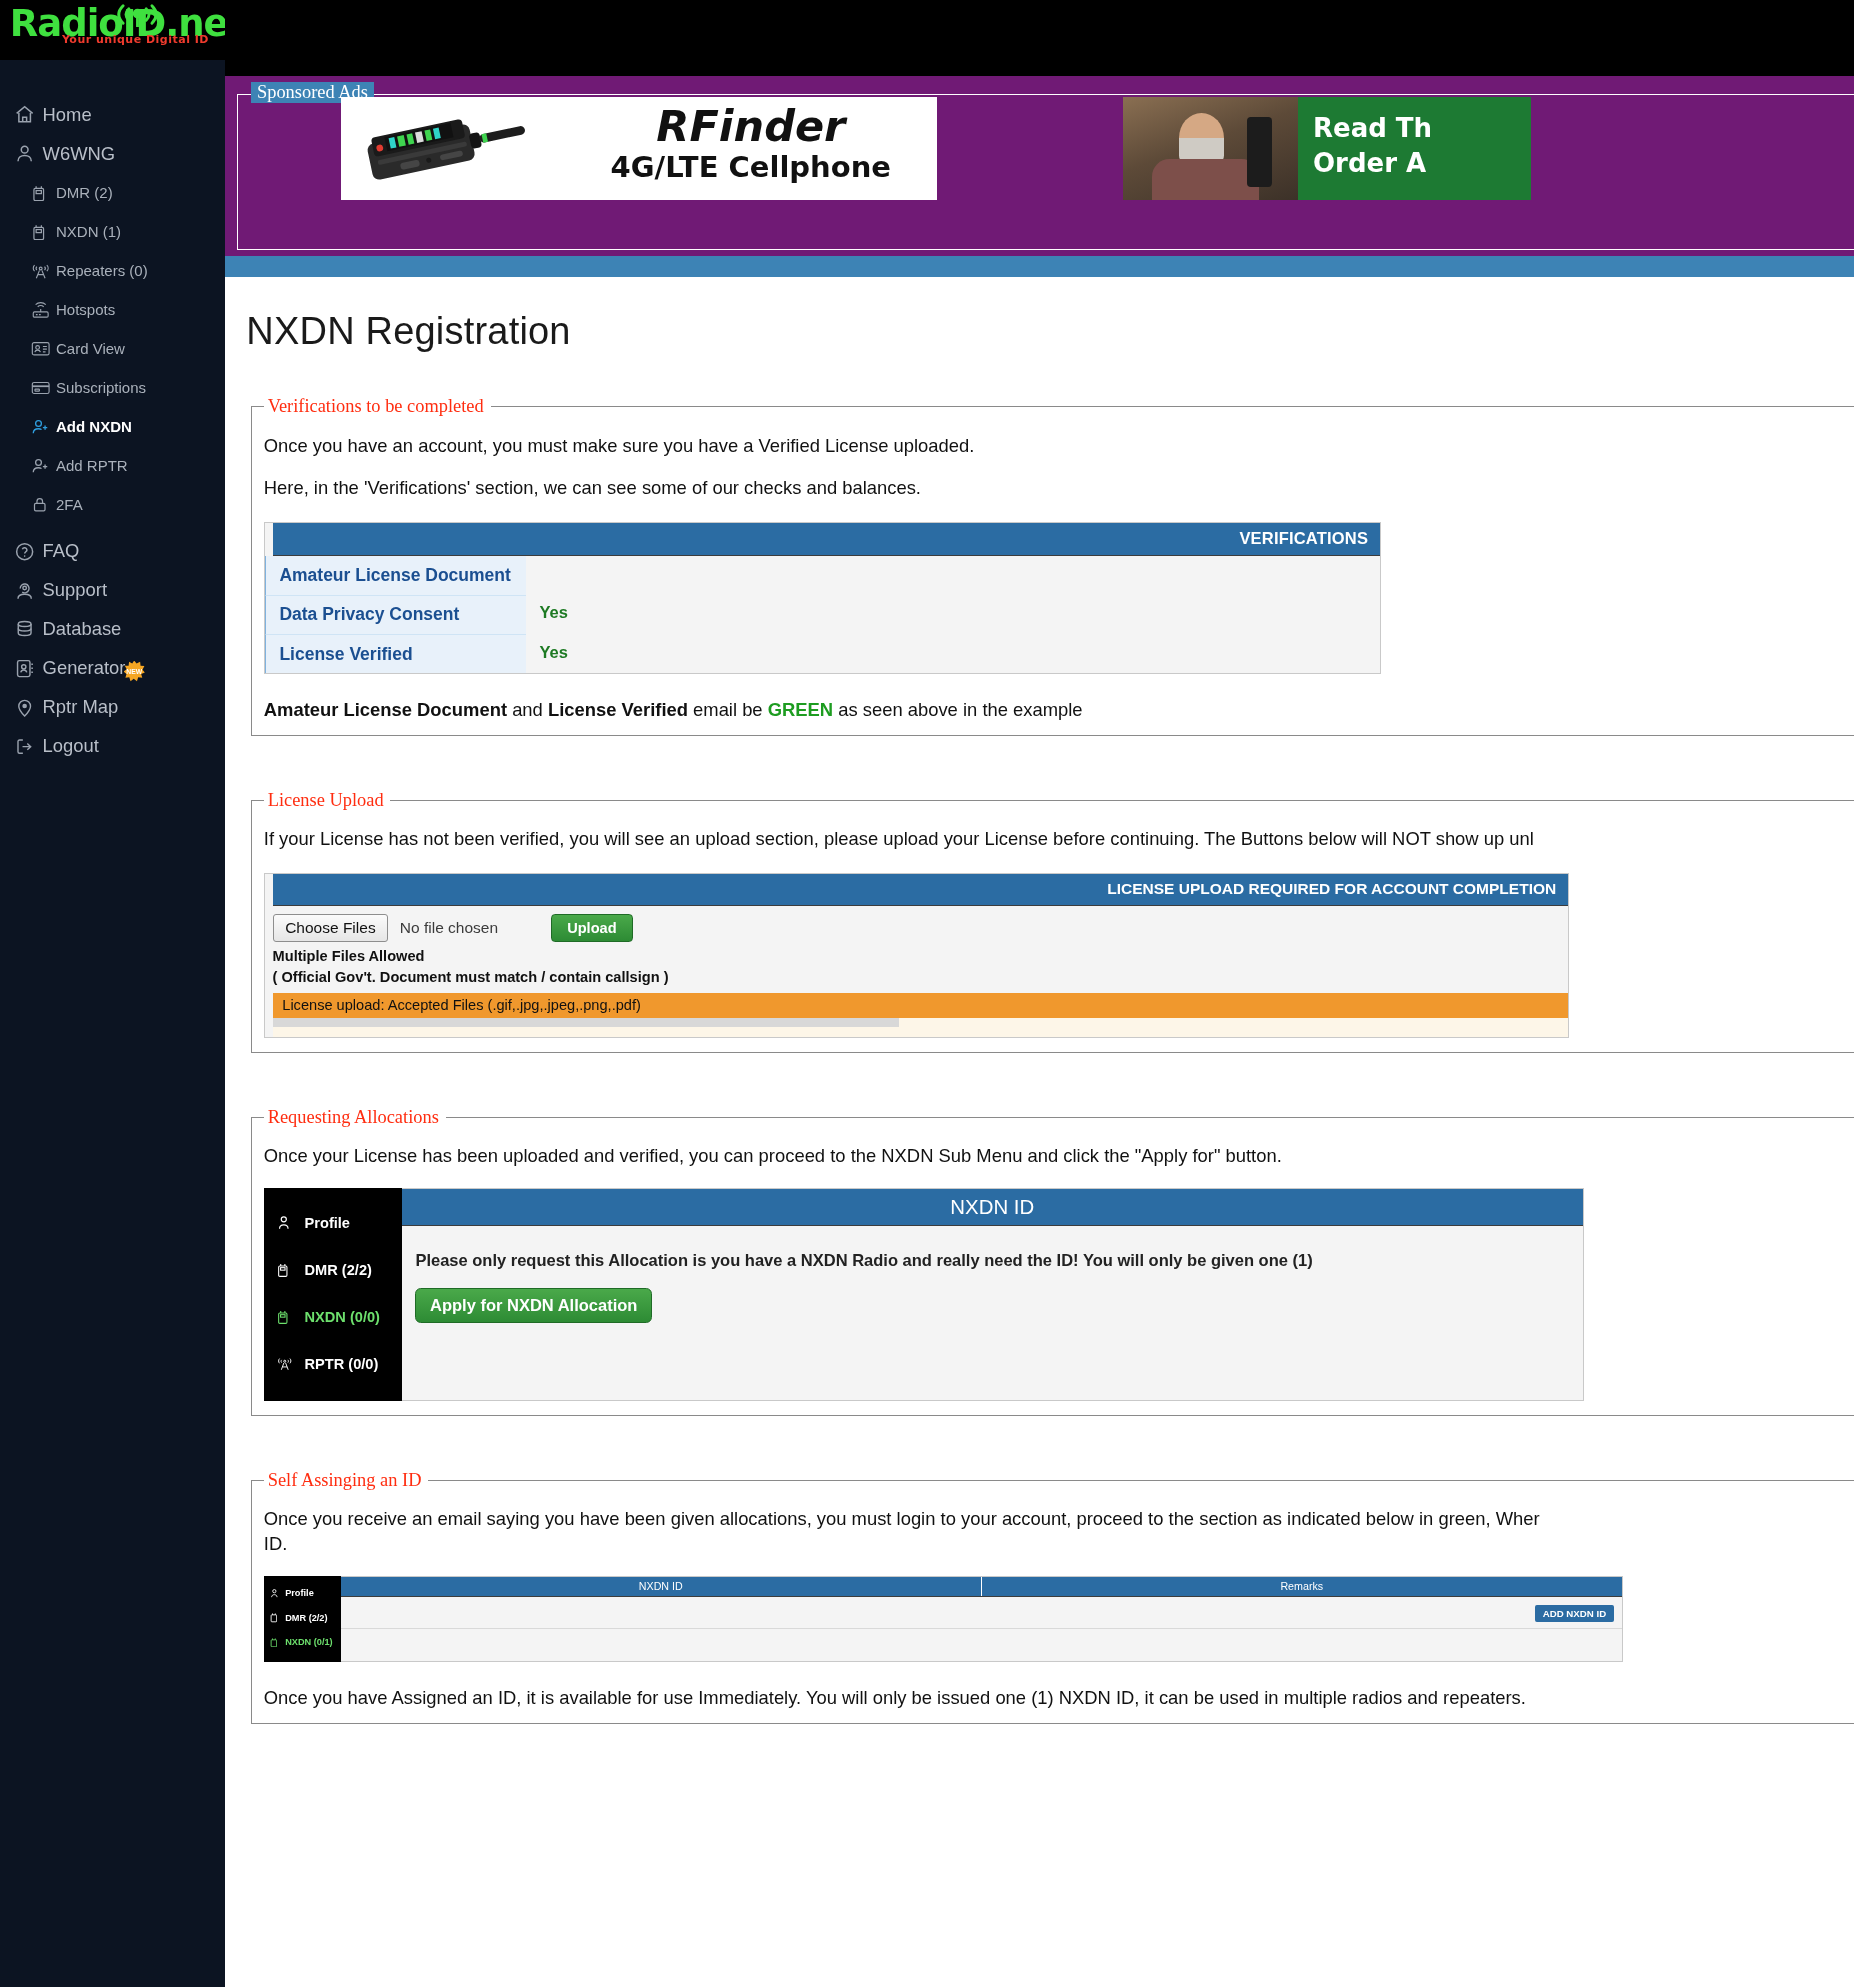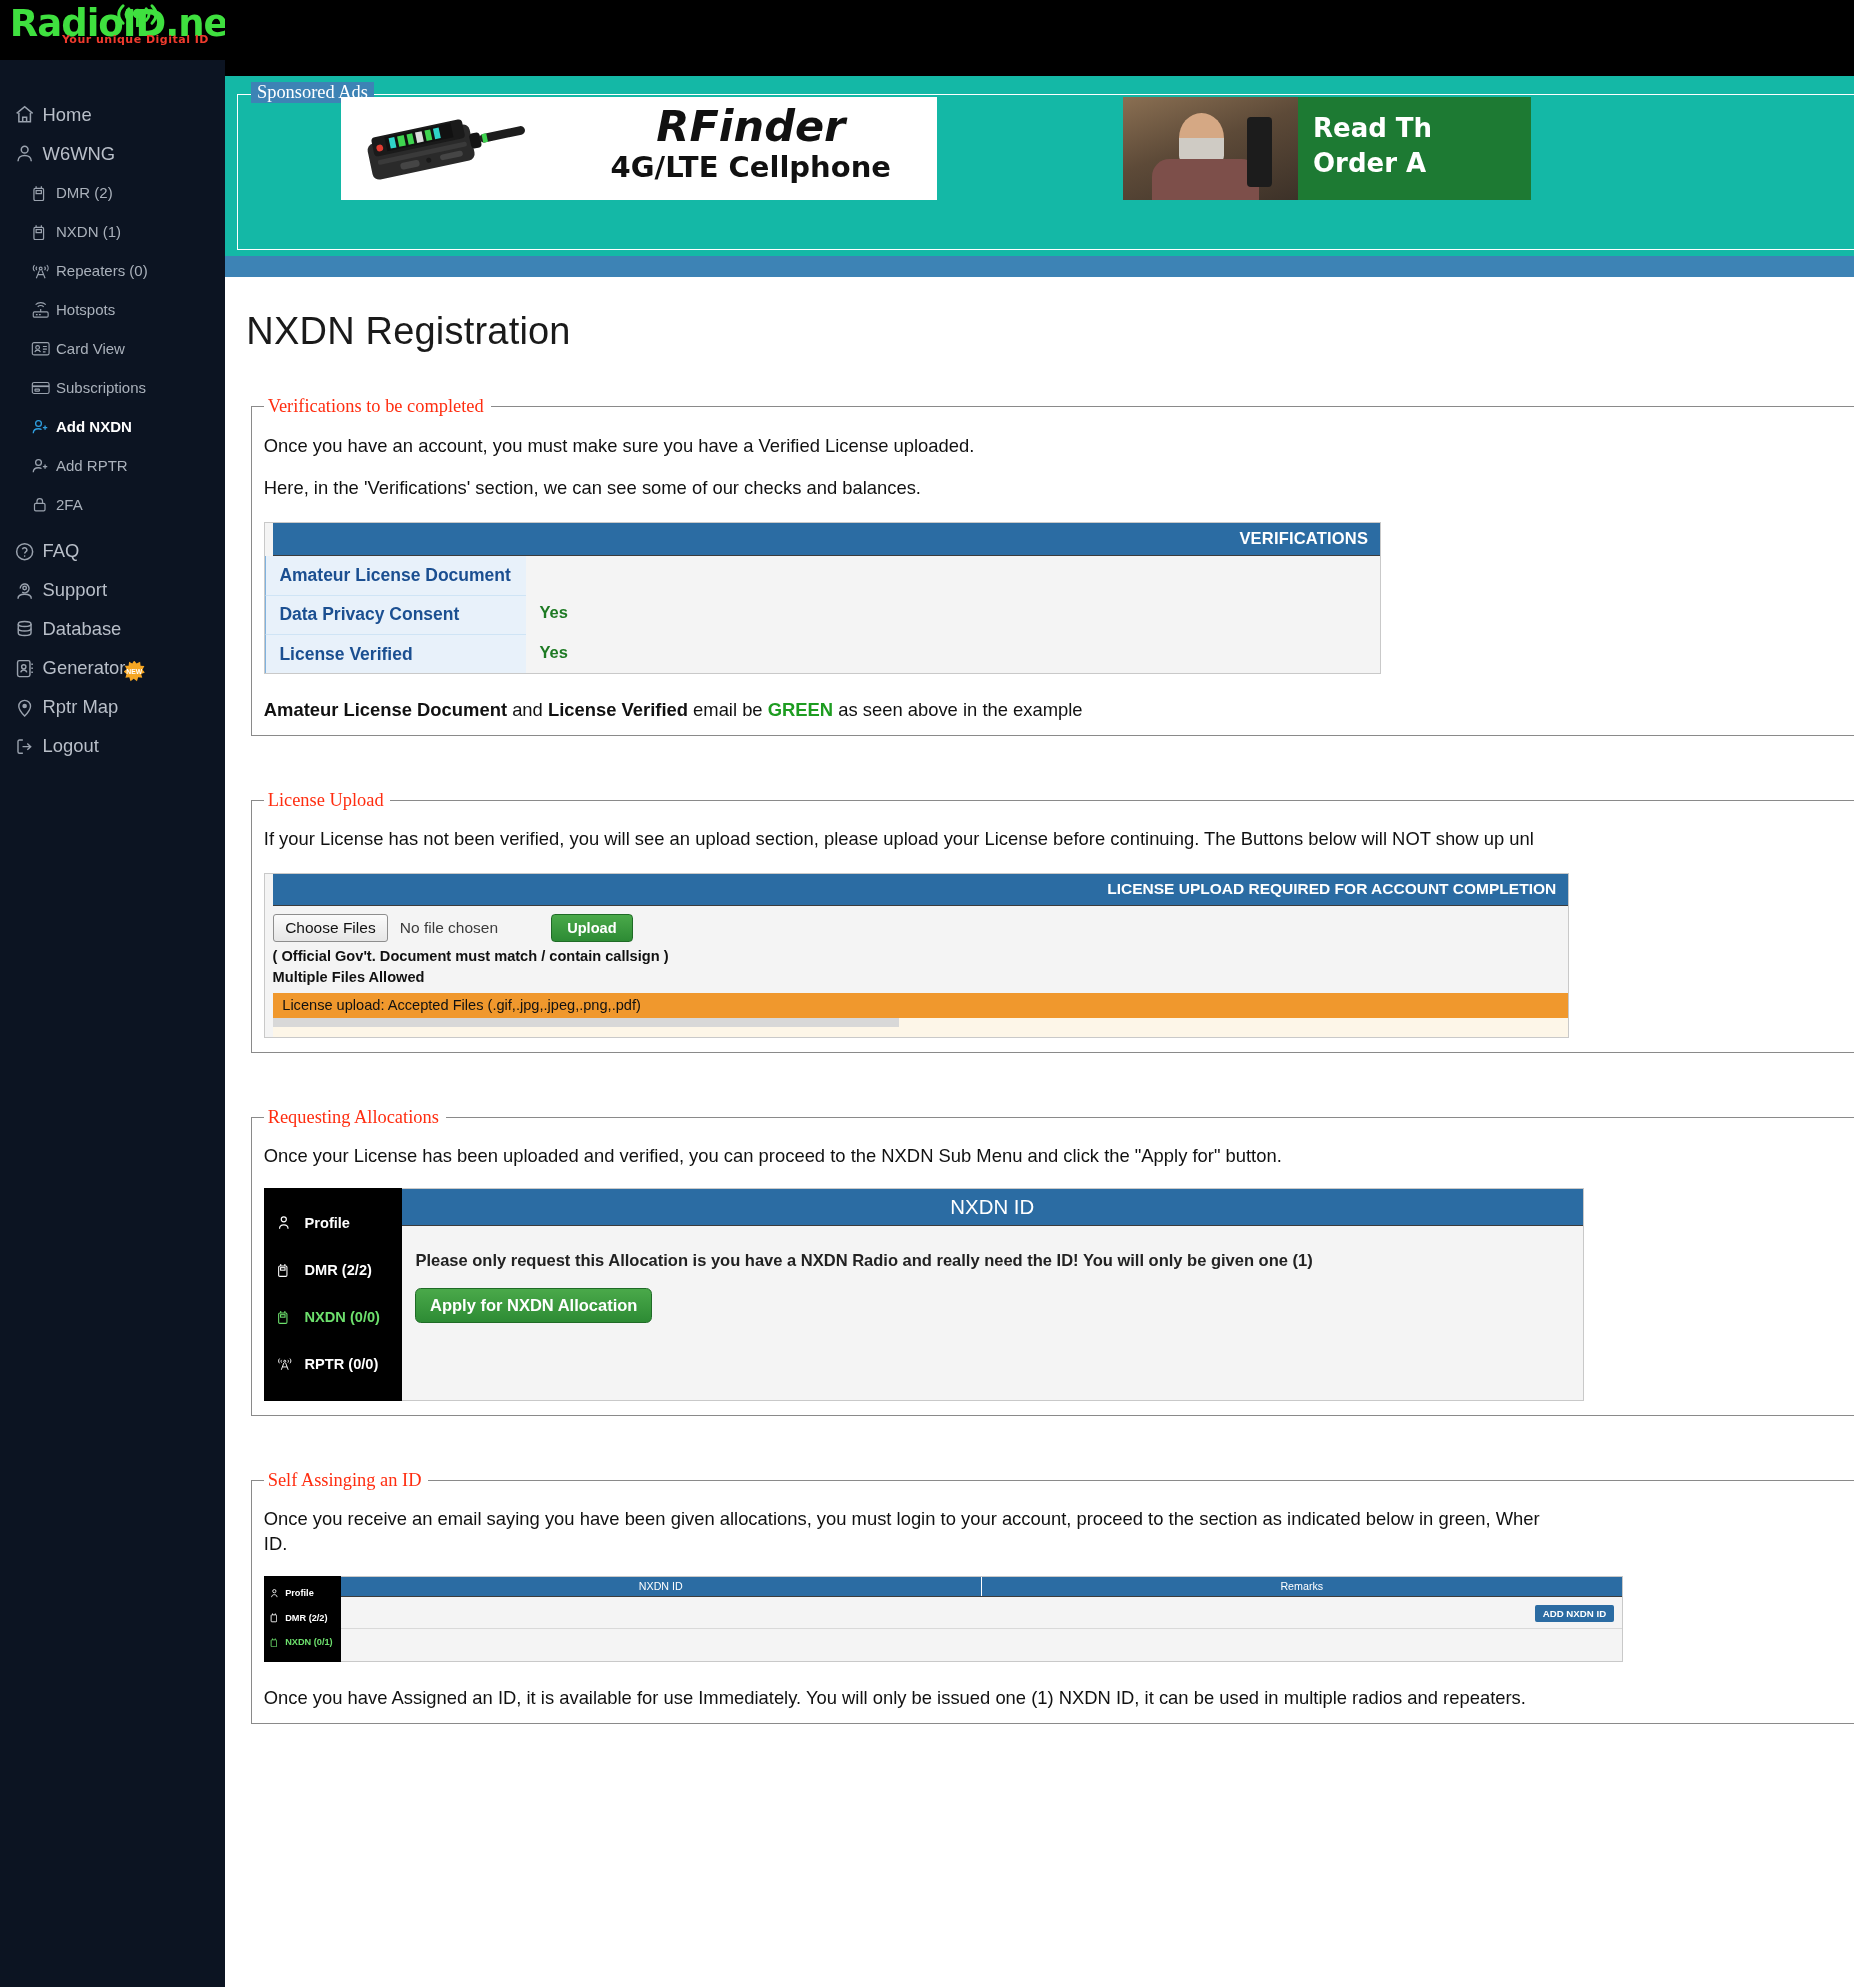--- a/index.html
+++ b/index.html
@@ -72,21 +72,21 @@
 
   
   .main {
     position: absolute; left: 225px; top: 0;
     width: 1629px; height: 1987px;
     background: #ffffff;
   }
   .topbar { height: 76px; background: #000000; }
   .ads-band {
     position: relative;
-    height: 180px; background: #14b8a6;
+    height: 180px; background: #701a75;
     padding: 8px;
   }
   .ads-fieldset {
     position: absolute; left: 11.6px; top: 17.5px;
     right: -58px; bottom: 5.8px;
     border: 1px solid #ffffff;
     border-right: none;
   }
   .ads-legend {
     position: absolute; left: 13.6px; top: -12.6px;
@@ -635,22 +635,22 @@
         <p>If your License has not been verified, you will see an upload section, please upload your License before continuing. The Buttons below will NOT show up unl</p>
 
         <div class="panel up-panel">
           <div class="panel-head up-head">LICENSE UPLOAD REQUIRED FOR ACCOUNT COMPLETION</div>
           <div class="up-body">
             <div class="file-row">
               <span class="choose-btn">Choose Files</span>
               <span class="no-file">No file chosen</span>
               <span class="upload-btn">Upload</span>
             </div>
+            <div class="up-note">Multiple Files Allowed</div>
             <div class="up-note">( Official Gov't. Document must match / contain callsign )</div>
-            <div class="up-note">Multiple Files Allowed</div>
             <div class="orange-bar">
               <span>License upload: Accepted Files (.gif,.jpg,.jpeg,.png,.pdf)</span>
               <span class="inner-fill"></span>
             </div>
             <div class="up-tail"></div>
           </div>
         </div>
       </fieldset>
 
       <fieldset class="sec">

